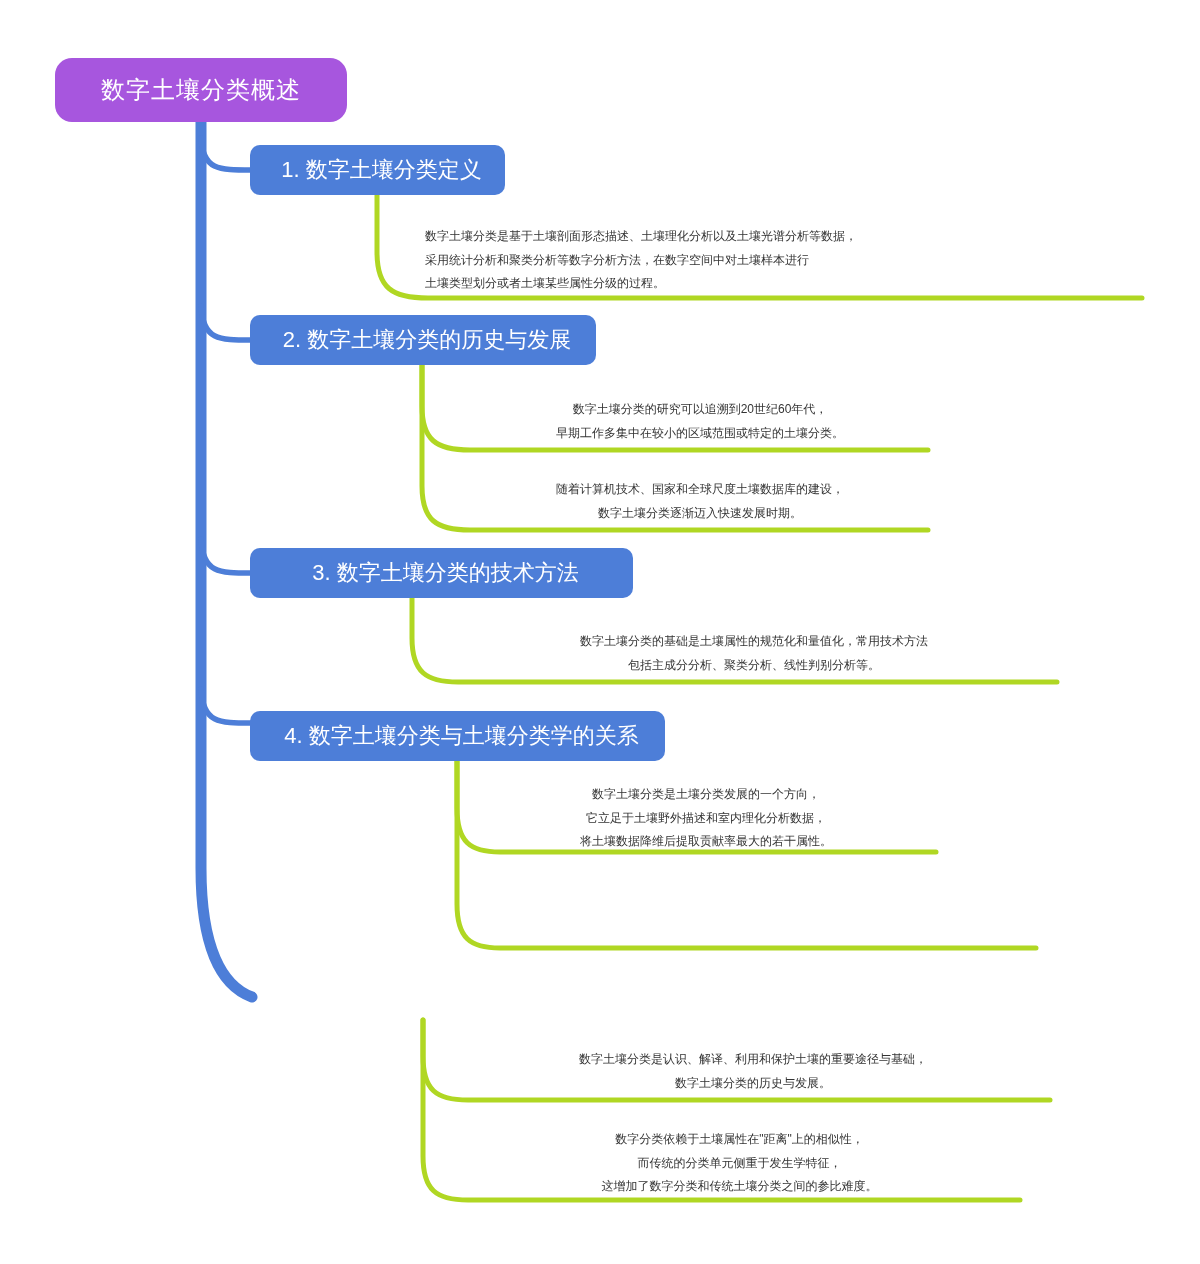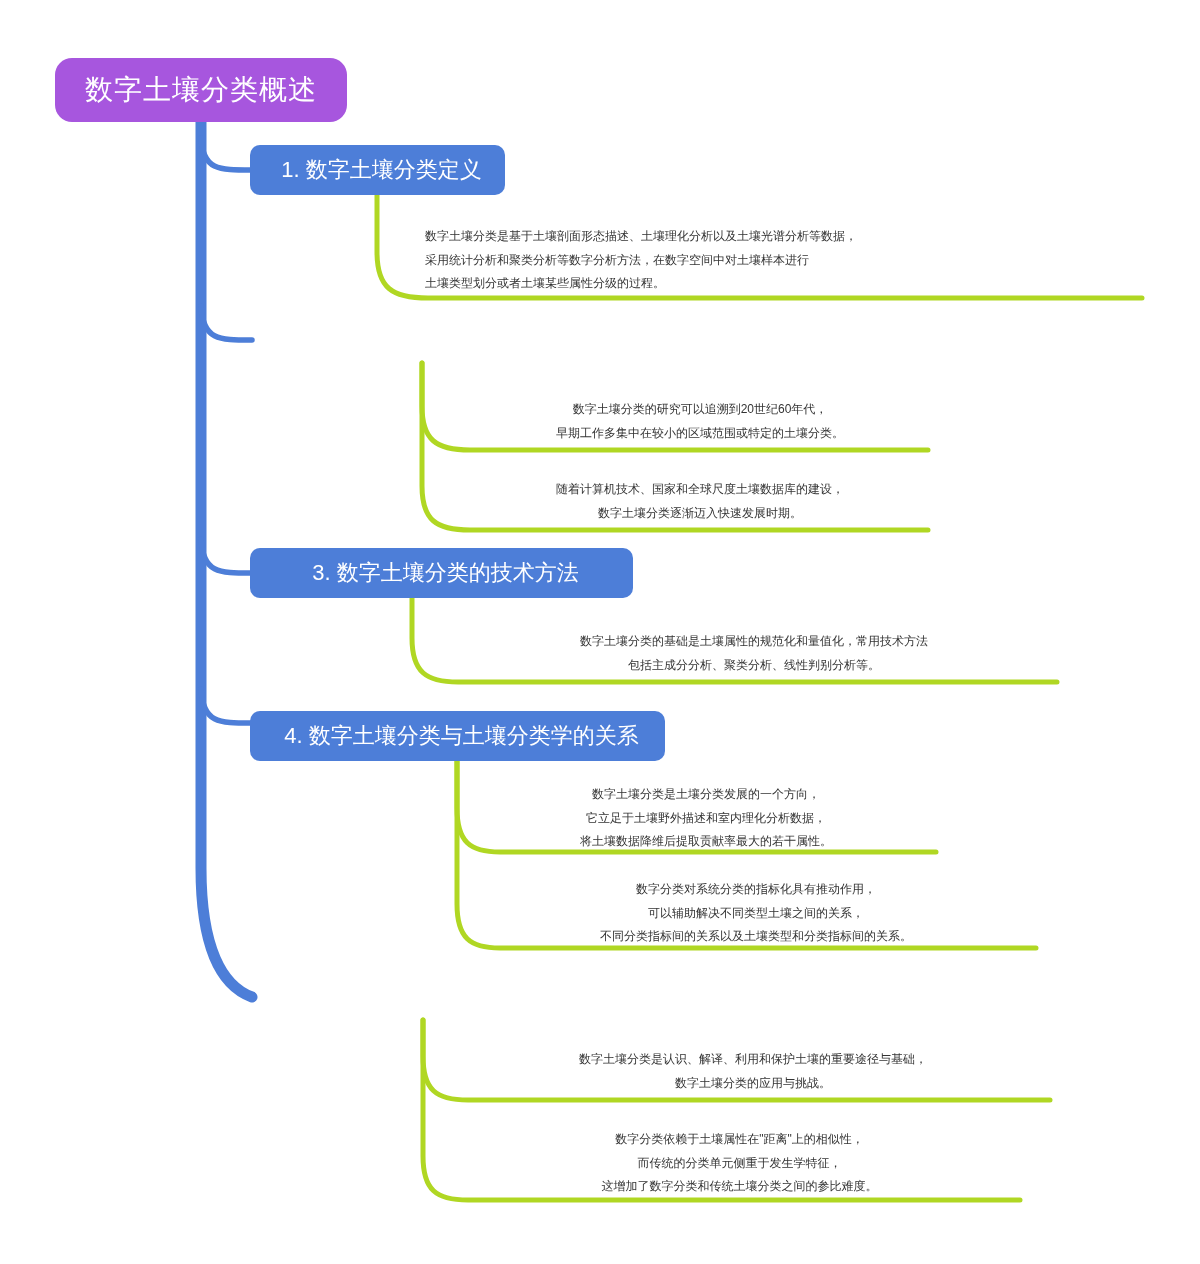--- a/index.html
+++ b/index.html
@@ -24,21 +24,21 @@
     position: absolute;
     color: #ffffff;
     display: flex; align-items: center; justify-content: center;
     text-align: center;
     white-space: nowrap;
   }
   .root {
     left: 55px; top: 58px; width: 292px; height: 64px;
     background: var(--root, #a756de);
     border-radius: 17px;
-    font-size: 28px; font-weight: 500; letter-spacing: 1px;
+    font-size: 24px; font-weight: 500; letter-spacing: 1px;
   }
   .branch {
     height: 50px;
     background: var(--branch, #4d7ed8);
     border-radius: 10px;
     font-size: 22px; font-weight: 400; padding-left: 8px;
   }
   .b1 { left: 250px; top: 145px; width: 255px; }
   .b2 { left: 250px; top: 315px; width: 346px; }
   .b3 { left: 250px; top: 548px; width: 383px; }
@@ -81,37 +81,35 @@
     <path class="leafline" d="M 412 596 L 412 638 C 412 672, 426 682, 458 682 L 1057 682"></path>
     <path class="leafline" d="M 457 746 L 457 808 C 457 842, 470 852, 500 852 L 936 852"></path>
     <path class="leafline" d="M 457 746 L 457 904 C 457 938, 470 948, 500 948 L 1036 948"></path>
     <path class="leafline" d="M 423 1020 L 423 1056 C 423 1090, 436 1100, 468 1100 L 1050 1100"></path>
     <path class="leafline" d="M 423 1020 L 423 1156 C 423 1190, 436 1200, 468 1200 L 1020 1200"></path>
   </svg>
 
   <div class="node root">数字土壤分类概述</div>
 
   <div class="node branch b1">1. 数字土壤分类定义</div>
+  <div class="node branch b2">2. 数字土壤分类的历史与发展</div>
   <div class="node branch b3">3. 数字土壤分类的技术方法</div>
   <div class="node branch b4">4. 数字土壤分类与土壤分类学的关系</div>
 
   <div class="leaf l1">数字土壤分类是基于土壤剖面形态描述、土壤理化分析以及土壤光谱分析等数据，
 采用统计分析和聚类分析等数字分析方法，在数字空间中对土壤样本进行
 土壤类型划分或者土壤某些属性分级的过程。</div>
   <div class="leaf l2a">数字土壤分类的研究可以追溯到20世纪60年代，
 早期工作多集中在较小的区域范围或特定的土壤分类。</div>
   <div class="leaf l2b">随着计算机技术、国家和全球尺度土壤数据库的建设，
 数字土壤分类逐渐迈入快速发展时期。</div>
   <div class="leaf l3">数字土壤分类的基础是土壤属性的规范化和量值化，常用技术方法
 包括主成分分析、聚类分析、线性判别分析等。</div>
   <div class="leaf l4a">数字土壤分类是土壤分类发展的一个方向，
 它立足于土壤野外描述和室内理化分析数据，
 将土壤数据降维后提取贡献率最大的若干属性。</div>
-  <div class="leaf l4b">数字分类对系统分类的指标化具有推动作用，
-可以辅助解决不同类型土壤之间的关系，
-不同分类指标间的关系以及土壤类型和分类指标间的关系。</div>
   <div class="leaf l5a">数字土壤分类是认识、解译、利用和保护土壤的重要途径与基础，
-数字土壤分类的应用与挑战。</div>
+数字土壤分类的历史与发展。</div>
   <div class="leaf l5b">数字分类依赖于土壤属性在"距离"上的相似性，
 而传统的分类单元侧重于发生学特征，
 这增加了数字分类和传统土壤分类之间的参比难度。</div>
 
 </div>
 
 </body></html>

